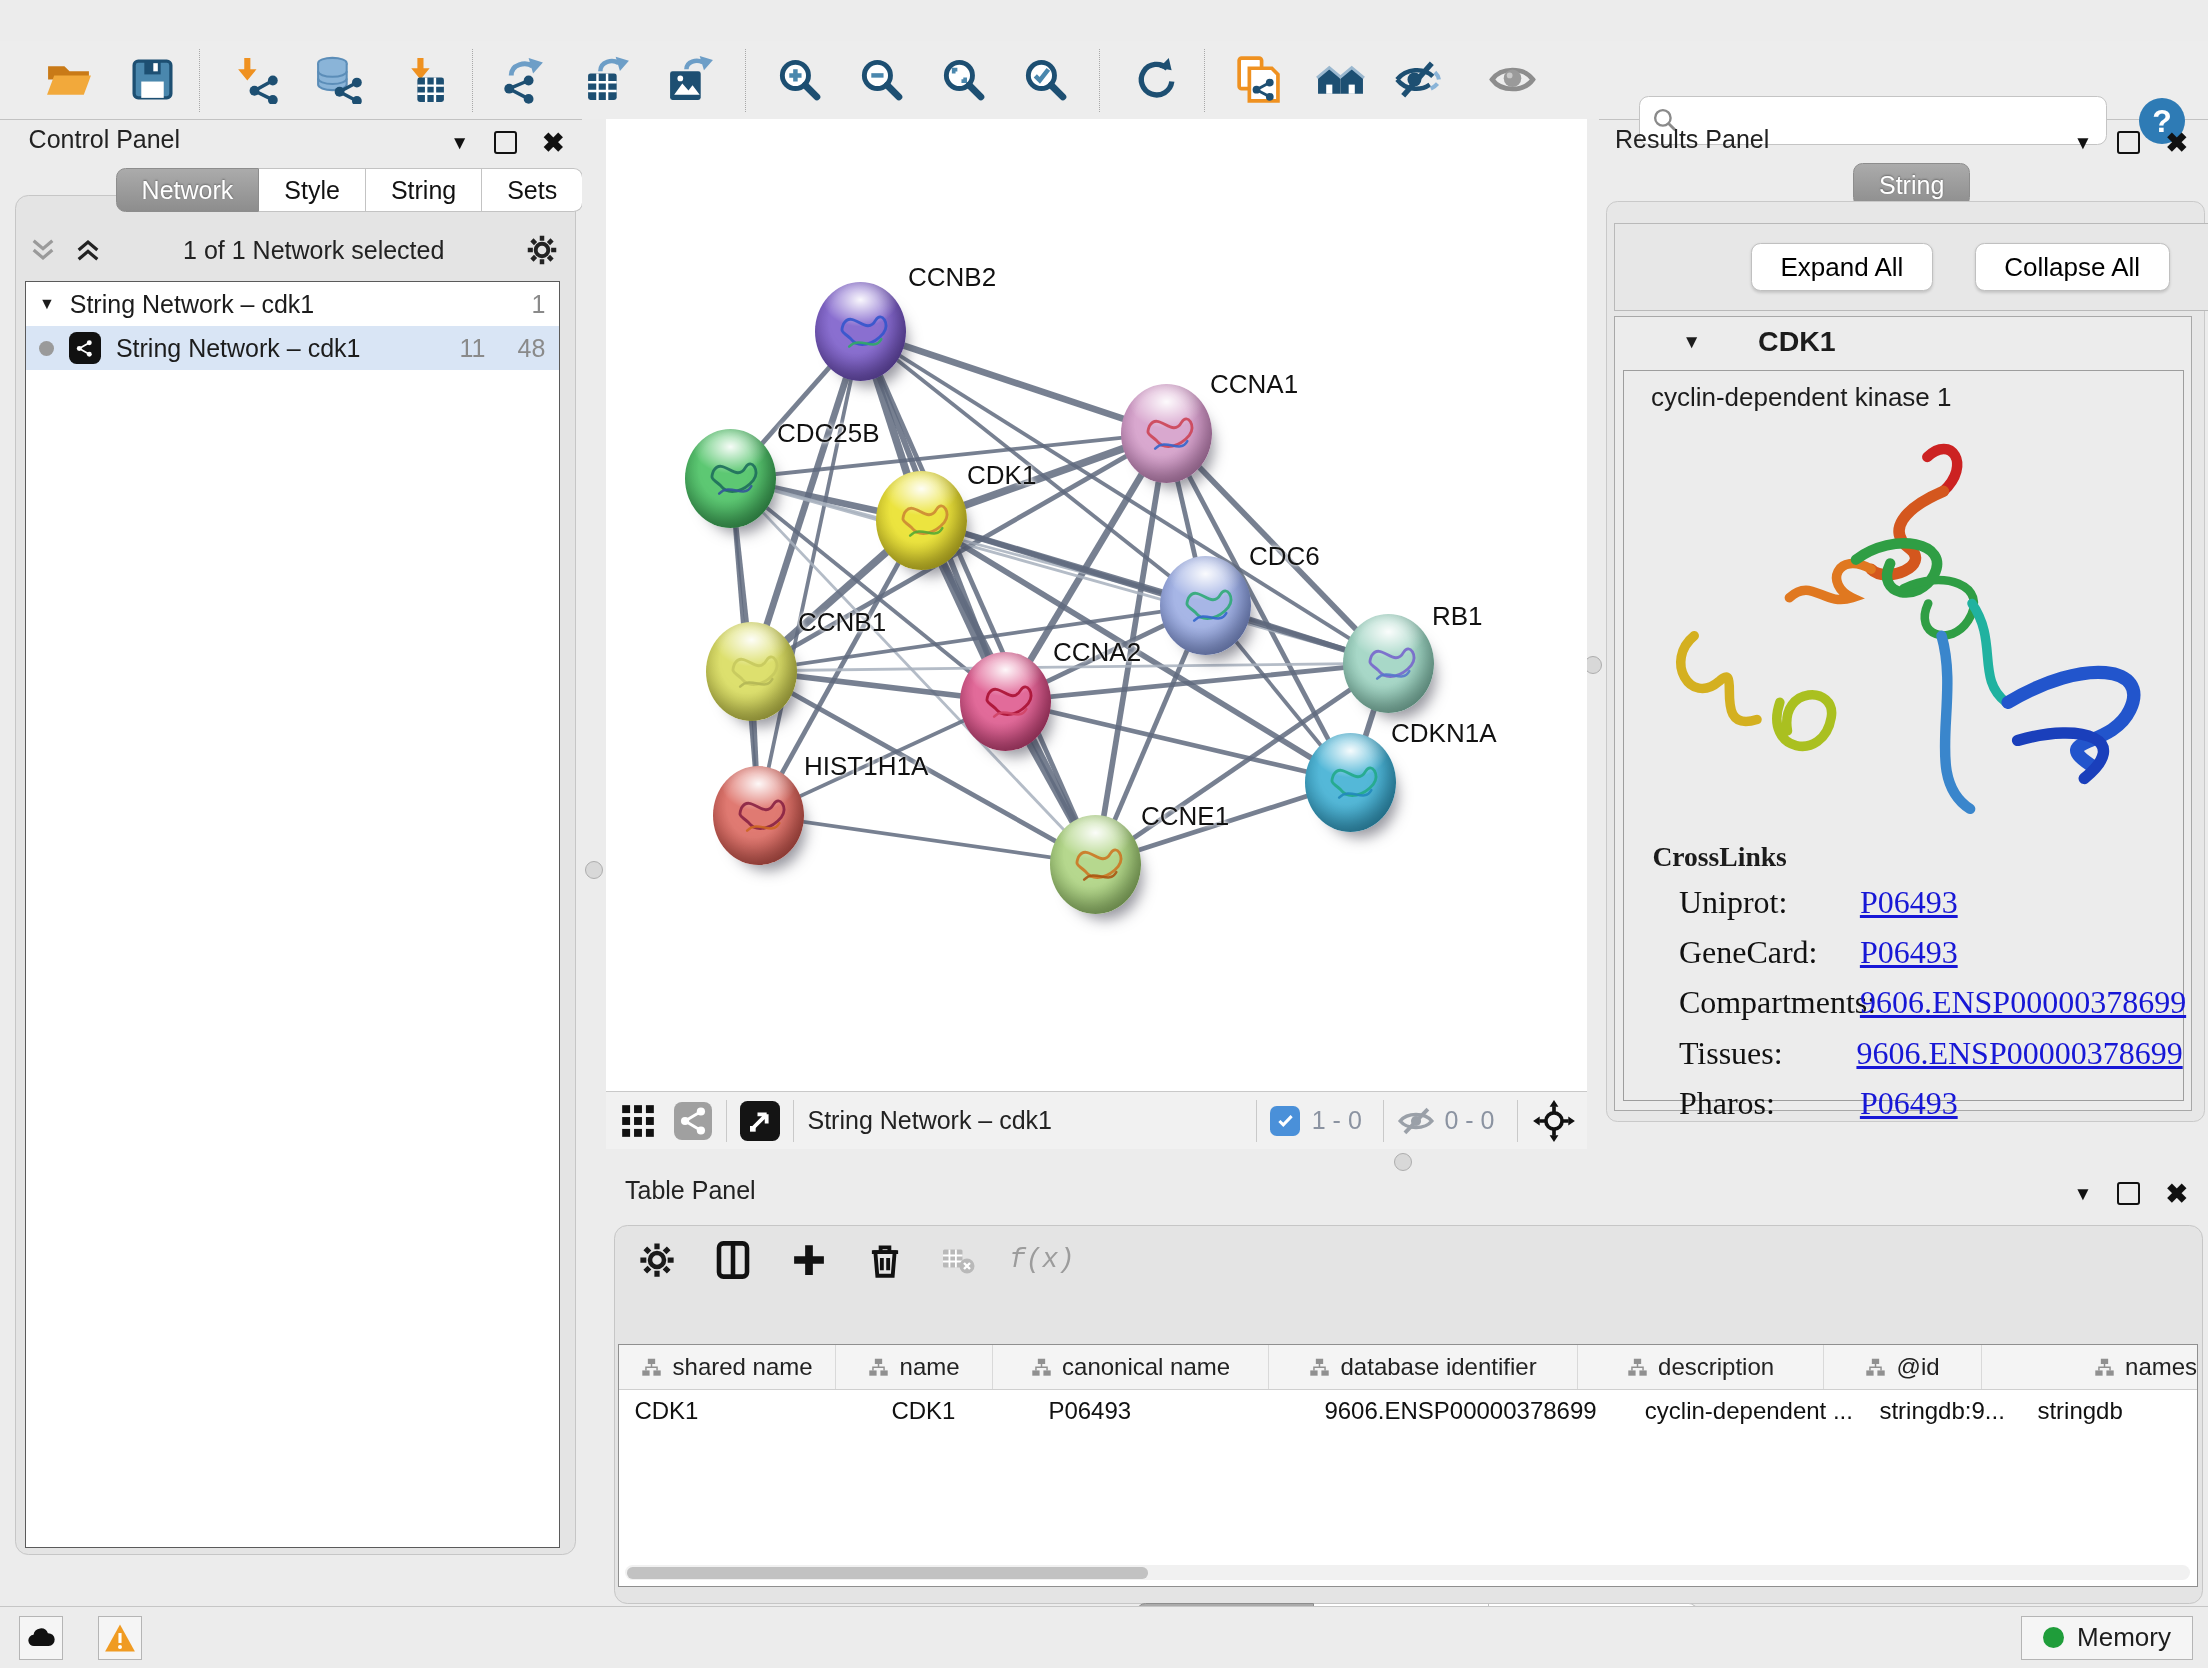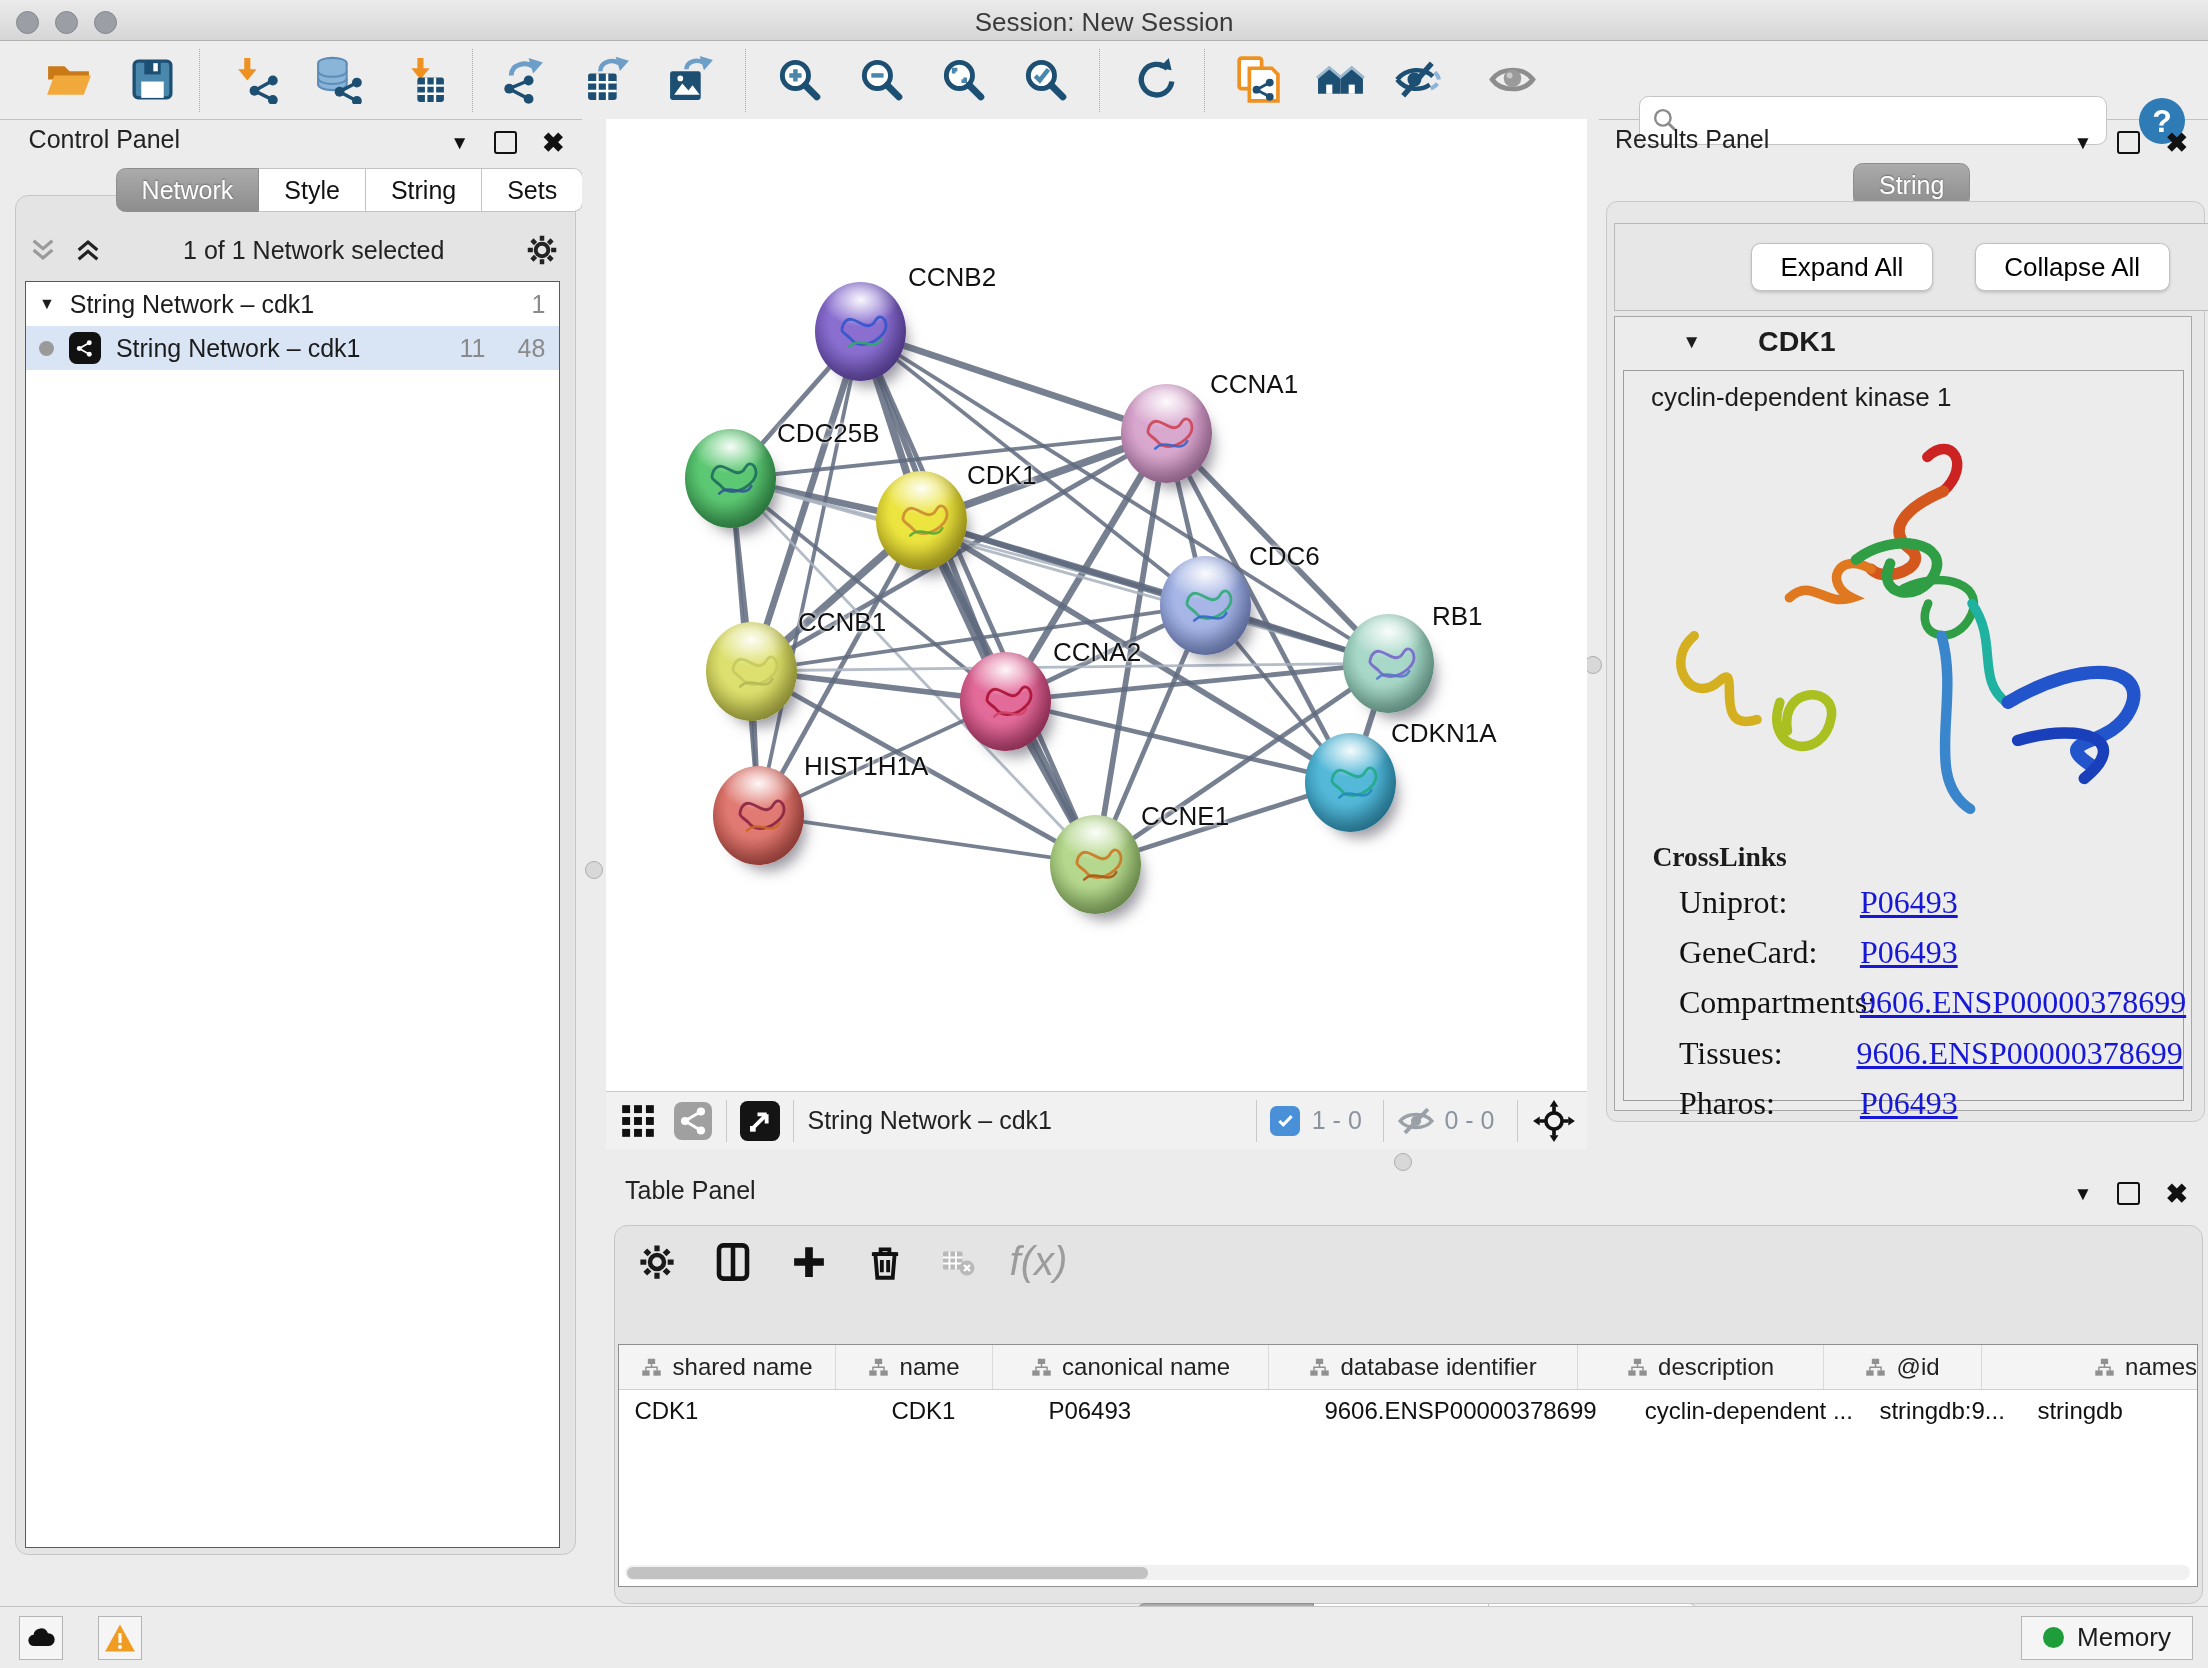--- a/index.html
+++ b/index.html
@@ -81,21 +81,21 @@
   .xl-title{font-family:"Liberation Serif",serif;font-weight:bold;font-size:27.6px;padding:15px 0 3.8px 28.5px;}
   .xl-row{display:flex;font-family:"Liberation Serif",serif;font-size:32px;padding:6.7px 0 6.7px 55px;}
   .xl-row .lab{width:181px;color:#111;}
   .xl-row a{color:#1717d6;text-decoration:underline;}
   
   .table-panel{position:absolute;left:606px;top:1172px;width:1603px;height:436px;}
   .tp-inner{position:absolute;left:7.6px;top:53px;width:1587px;height:377px;background:#e4e4e4;
     border:1px solid #c6c6c6;border-radius:13.3px;}
   .tp-toolbar{position:absolute;left:21px;top:13.3px;display:flex;align-items:center;gap:34px;}
   .tp-toolbar svg{width:42px;height:42px;}
-  .fx{font-family:Liberation Sans, sans-serif;font-style:italic;font-size:40px;color:#9c9c9c;}
+  .fx{font-family:Liberation Mono, monospace;font-style:italic;font-size:27px;color:#9c9c9c;}
   .datatable{position:absolute;left:3.8px;top:118px;width:1580px;height:243px;background:#fff;
     border:1.9px solid #8f8f8f;box-sizing:border-box;overflow:hidden;}
   .thead{display:flex;background:#f4f4f4;border-bottom:1.9px solid #cfcfcf;height:44px;}
   .th{display:flex;align-items:center;gap:11.4px;justify-content:center;font-size:24px;color:#222;
     border-right:1.9px solid #d9d9d9;box-sizing:border-box;flex:none;}
   .trow{display:flex;height:42px;}
   .td{display:flex;align-items:center;font-size:24px;color:#111;padding-left:15px;box-sizing:border-box;flex:none;}
   .hscroll{position:absolute;left:5.7px;bottom:5.7px;width:1565px;height:15px;background:#f1f1f1;border-radius:7.6px;}
   .hscroll .thumb{position:absolute;left:1.9px;top:1.9px;width:521px;height:11.4px;background:#c2c2c2;border-radius:5.7px;}
   .tp-tabs{position:absolute;left:521px;bottom:-44px;}
@@ -106,26 +106,20 @@
   .membtn{position:absolute;right:15px;top:8.6px;height:44px;background:#f5f5f5;border:1.9px solid #b5b5b5;
     display:flex;align-items:center;gap:13.3px;font-size:26px;padding:0 21px;box-sizing:border-box;}
   .memdot{width:21px;height:21px;border-radius:50%;background:#1f9d3a;}
   .tri{display:inline-block;font-size:19px;}
 </style>
 </head>
 <body>
 
 <div id="app">
 
-  <div class="titlebar">
-    <div class="tl" style="left:16px"></div>
-    <div class="tl" style="left:55px"></div>
-    <div class="tl" style="left:94px"></div>
-    <div class="win-title">Session: New Session</div>
-  </div>
 
   <div class="toolbar">
     <div class="tbtn" style="left:41px">
       <svg viewBox="0 0 24 24">
         <path d="M2 5.5 h8 l2.5 2.5 H22 v4 H2z" fill="#c97a17"></path>
         <path d="M1.5 19.5 L5 10 h18 l-3.5 9.5z" fill="#f2a93b"></path>
         </svg>
       </div>
     <div class="tbtn" style="left:125px">
       <svg viewBox="0 0 24 24">

